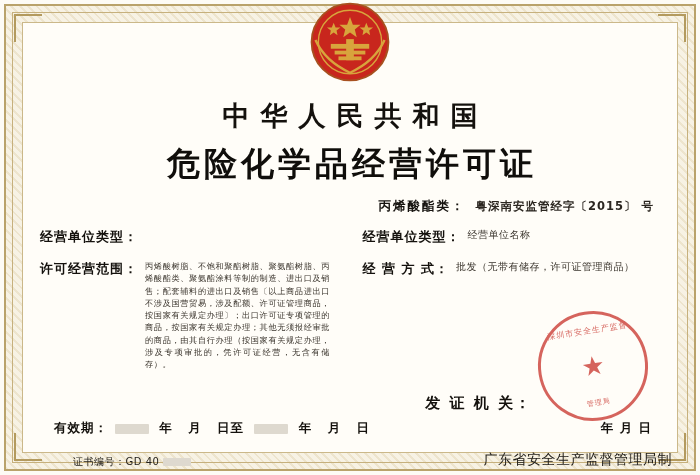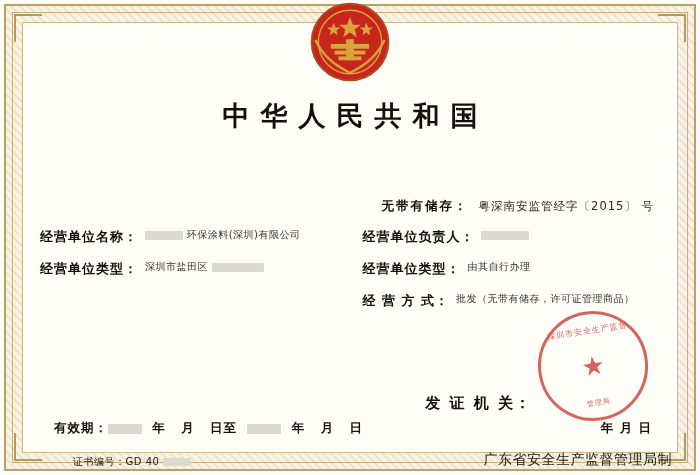--- a/index.html
+++ b/index.html
@@ -110,20 +110,21 @@
     font-size: 12.5px;
     color: #16130f;
   }
   .reg-label { letter-spacing: 2px; font-weight: 600; }
   .reg-value {
     margin-left: 10px;
     font-size: 11.5px;
     color: #2b2620;
     letter-spacing: 1px;
     min-width: 150px;
+    font-weight: bold;
   }
   .redact {
     display: inline-block;
     background: #ded9cf;
     border-radius: 1px;
     vertical-align: middle;
   }
 
   
   .fields {
@@ -216,20 +217,21 @@
     position: absolute;
     top: 390px;
     left: 24px;
     right: 18px;
     display: flex;
     align-items: baseline;
     font-size: 12.5px;
     font-weight: bold;
     color: #14110d;
     letter-spacing: 1px;
+    gap: 7px;
   }
   .validity-row .dates {
     font-weight: bold;
     letter-spacing: 1px;
   }
   .validity-row .dates .unit { margin: 0 5px; }
   .issue-date {
     margin-left: auto;
     font-weight: bold;
     letter-spacing: 1px;
@@ -277,60 +279,44 @@
       <rect x="38" y="65" width="24" height="4" fill="#d8a43c"></rect>
       <rect x="46" y="47" width="8" height="22" fill="#d8a43c"></rect>
       <path d="M14 48 Q24 70 50 82 Q76 70 86 48" fill="none" stroke="#d8a43c" stroke-width="2.5"></path>
     </svg>
   </div>
 
   <div class="doc-body">
 
     <div class="title-main">中华人民共和国</div>
 
+    <div class="title-sub">危险化学品经营许可证</div>
 
     <div class="reg-row">
-      <span class="reg-label">无带有储存：</span>
+      <span class="reg-label">丙烯酸酯类：</span>
       <span class="reg-value">粤深南安监管经字〔2015〕    号</span>
     </div>
 
     <div class="fields">
 
-      <div class="frow">
-        <div class="fcol left">
-          <span class="flabel">经营单位名称：</span>
-          <span class="fvalue">
-            <span class="redact" style="width:38px;height:9px;"></span>
-            <span>环保涂料(深圳)有限公司</span>
-          </span>
-        </div>
-        <div class="fcol right">
-          <span class="flabel">经营单位负责人：</span>
-          <span class="fvalue">
-            <span class="redact" style="width:48px;height:9px;"></span>
-          </span>
-        </div>
-      </div>
 
       <div class="frow">
         <div class="fcol left">
           <span class="flabel">经营单位类型：</span>
-          <span class="fvalue">
-            <span>深圳市盐田区</span>
-            <span class="redact" style="width:52px;height:9px;"></span>
-          </span>
         </div>
         <div class="fcol right">
           <span class="flabel">经营单位类型：</span>
-          <span class="fvalue">由其自行办理</span>
+          <span class="fvalue">经营单位名称</span>
         </div>
       </div>
 
       <div class="frow">
         <div class="fcol left">
+          <span class="flabel">许可经营范围：</span>
+          <span class="fvalue small scope-value">丙烯酸树脂、不饱和聚酯树脂、聚氨酯树脂、丙烯酸酯类、聚氨酯涂料等制的制造、进出口及销售；配套辅料的进出口及销售〔以上商品进出口不涉及国营贸易，涉及配额、许可证管理商品，按国家有关规定办理〕；出口许可证专项管理的商品，按国家有关规定办理；其他无须报经审批的商品，由其自行办理（按国家有关规定办理，涉及专项审批的，凭许可证经营，无含有储存）。</span>
         </div>
         <div class="fcol right">
           <span class="flabel">经 营 方 式：</span>
           <span class="fvalue">批发（无带有储存，许可证管理商品）</span>
         </div>
       </div>
 
     </div>
 
     <div class="issuer-row">

